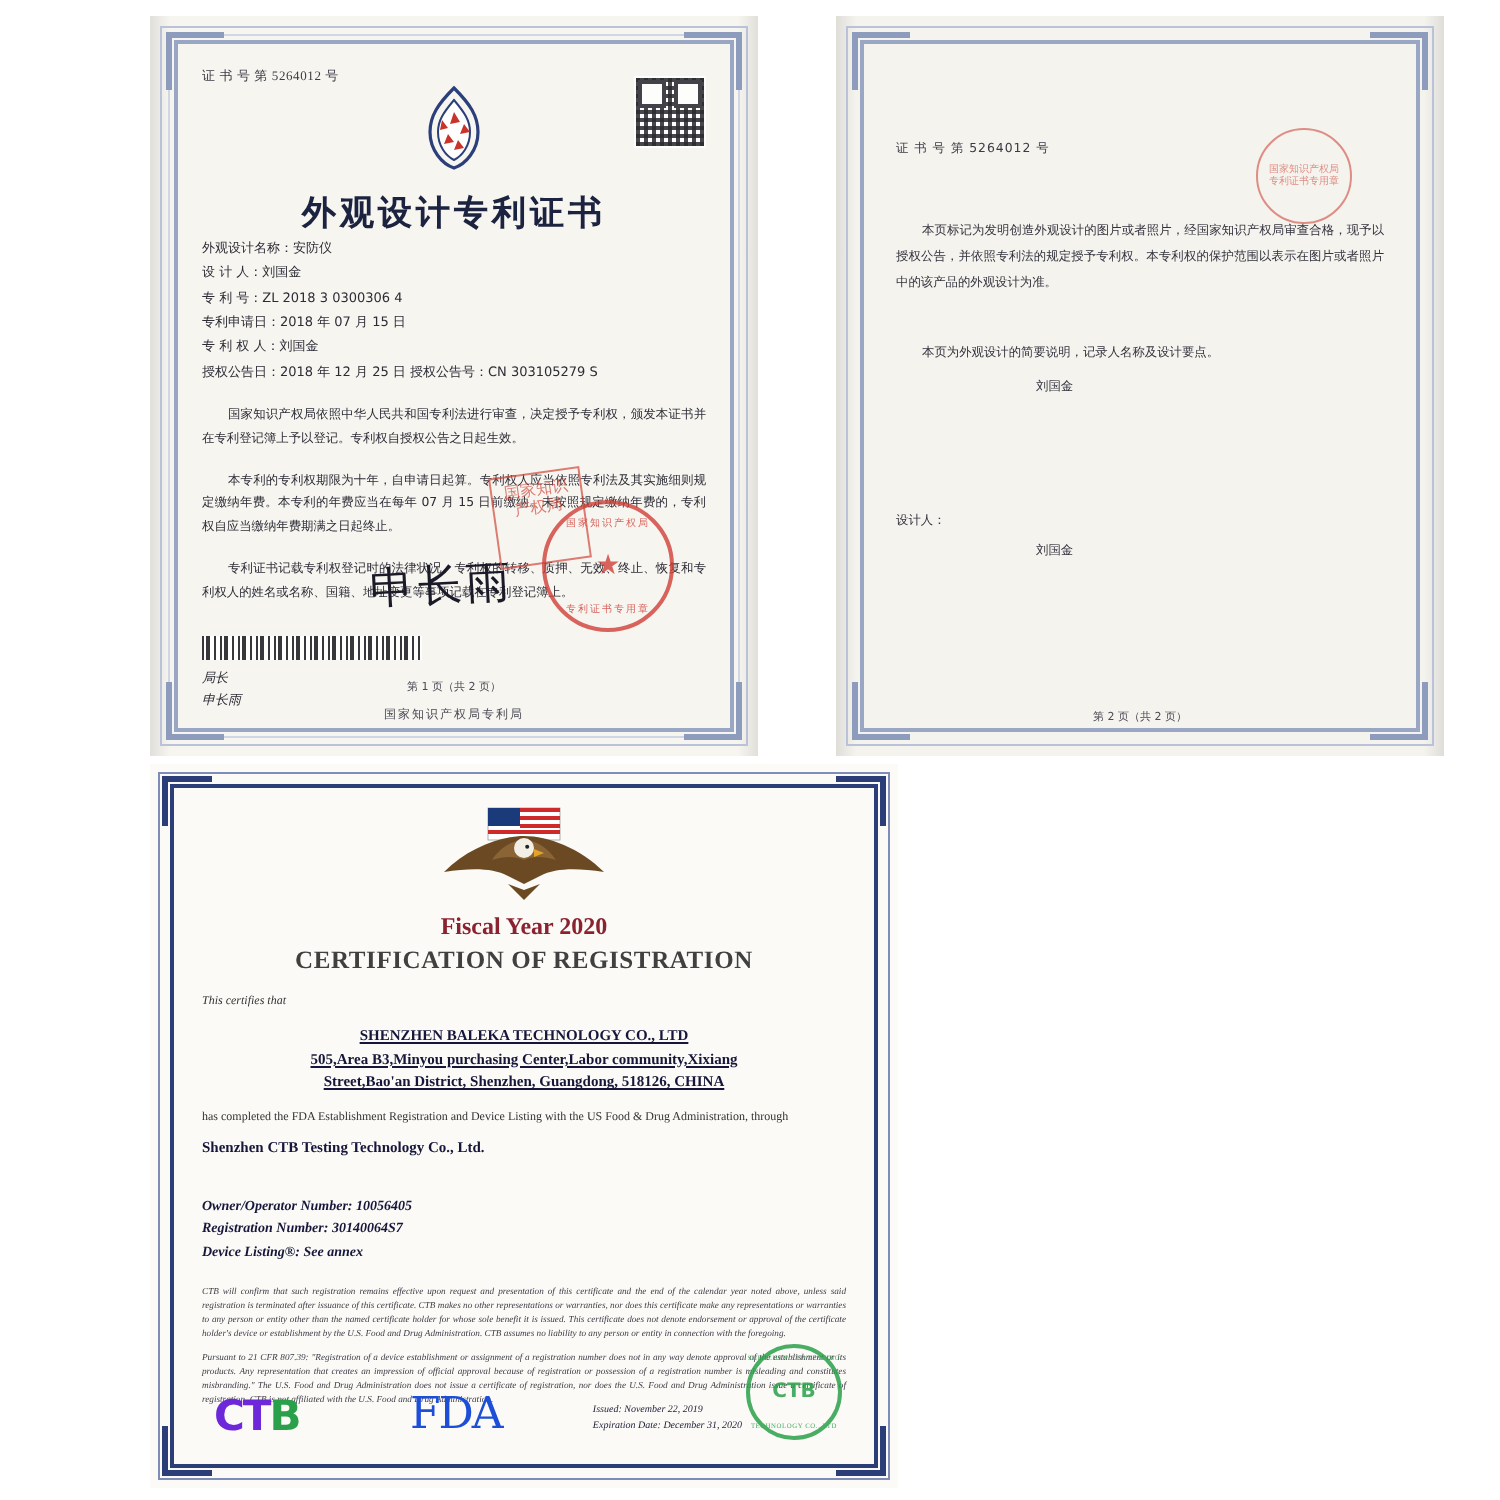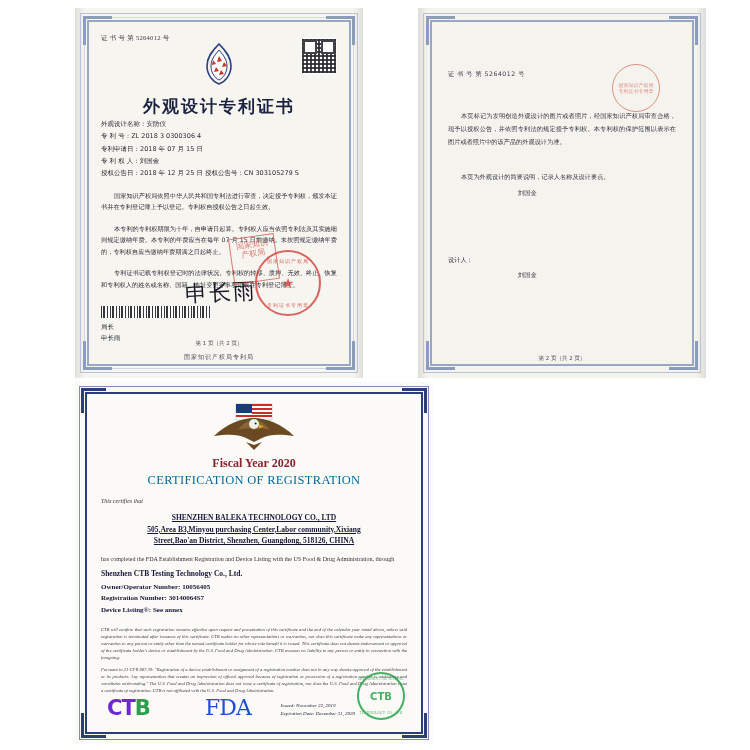--- a/index.html
+++ b/index.html
@@ -19,20 +19,21 @@
   .page {
     position: absolute;
     inset: 0;
     background: #ffffff;
   }
 
   .doc {
     position: absolute;
     background: #f6f4ef;
     overflow: hidden;
+    padding-left: 16px;
   }
 
   
   #doc1 {
     left: 75px;
     top: 8px;
     width: 288px;
     height: 370px;
     background: #f7f5f0;
   }
@@ -174,20 +175,21 @@
       #15151c 6px 7px, #fff 7px 9px);
     opacity: .85;
   }
 
   .sign-block {
     margin-top: 4px;
     font-size: 6.5px;
     color: #2c2c36;
     line-height: 1.7;
     font-family: "DejaVu Sans", sans-serif;
+    font-style: italic;
   }
 
   .handsign {
     position: absolute;
     left: 84px;
     bottom: 44px;
     font-size: 22px;
     color: #1a1a28;
     font-family: "Liberation Serif", serif;
     letter-spacing: 2px;
@@ -355,22 +357,22 @@
     text-align: center;
     font-size: 12px;
     font-weight: bold;
     color: #8a2230;
     margin-top: 2px;
     font-family: "Liberation Serif", serif;
   }
   .f3-title {
     text-align: center;
     font-size: 12.5px;
-    font-weight: normal;
-    color: #0369a1;
+    font-weight: bold;
+    color: #404040;
     letter-spacing: .3px;
     margin-top: 2px;
   }
   .f3-certifies {
     margin-top: 10px;
     font-size: 6px;
     font-style: italic;
     color: #333;
   }
   .f3-company {
@@ -388,25 +390,26 @@
     color: #333;
   }
   .f3-agent {
     margin-top: 7px;
     text-align: left;
     font-size: 7.5px;
     font-weight: bold;
     color: #16163a;
   }
   .f3-nums {
-    margin-top: 4px;
+    margin-top: 20px;
     font-size: 7px;
     font-weight: bold;
     color: #16163a;
     line-height: 1.65;
+    font-style: italic;
   }
   .f3-fine {
     margin-top: 9px;
     font-size: 4.6px;
     font-style: italic;
     color: #3a3a44;
     line-height: 1.55;
     text-align: justify;
   }
   .f3-fine p { margin: 0 0 5px 0; }
@@ -519,20 +522,21 @@
           <path d="M28 28 l3 4 -5 1 z" fill="#c9342a"></path>
         </svg>
       </div>
 
       <div class="qr"></div>
 
       <div class="cn-title">外观设计专利证书</div>
 
       <div class="fields">
         <div class="row">外观设计名称：安防仪</div>
+        <div class="row">设  计  人：刘国金</div>
         <div class="row">专 利 号：ZL 2018 3 0300306 4</div>
         <div class="row">专利申请日：2018 年 07 月 15 日</div>
         <div class="row">专 利 权 人：刘国金</div>
         <div class="row">授权公告日：2018 年 12 月 25 日   授权公告号：CN 303105279 S</div>
       </div>
 
       <div class="para">国家知识产权局依照中华人民共和国专利法进行审查，决定授予专利权，颁发本证书并在专利登记簿上予以登记。专利权自授权公告之日起生效。</div>
       <div class="para">本专利的专利权期限为十年，自申请日起算。专利权人应当依照专利法及其实施细则规定缴纳年费。本专利的年费应当在每年 07 月 15 日前缴纳。未按照规定缴纳年费的，专利权自应当缴纳年费期满之日起终止。</div>
       <div class="para">专利证书记载专利权登记时的法律状况。专利权的转移、质押、无效、终止、恢复和专利权人的姓名或名称、国籍、地址变更等事项记载在专利登记簿上。</div>
 

